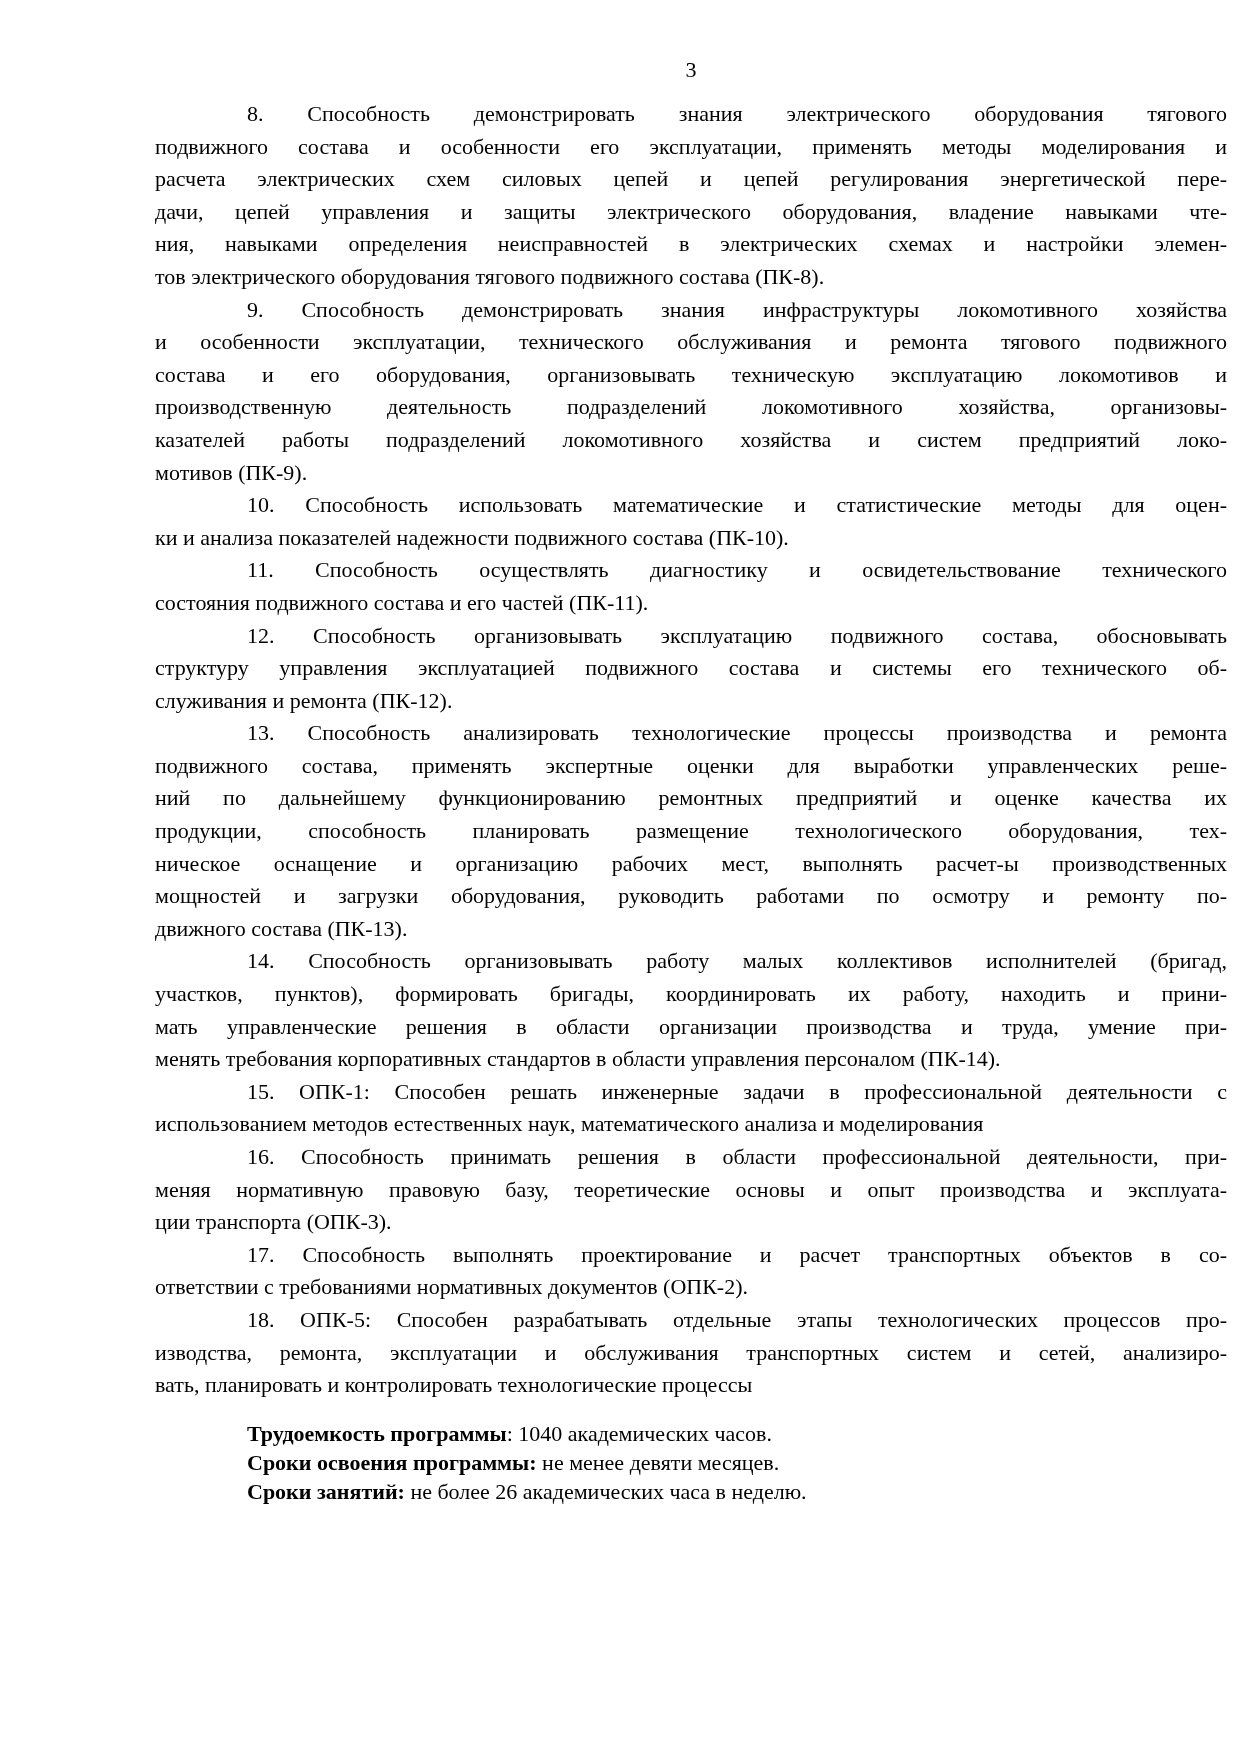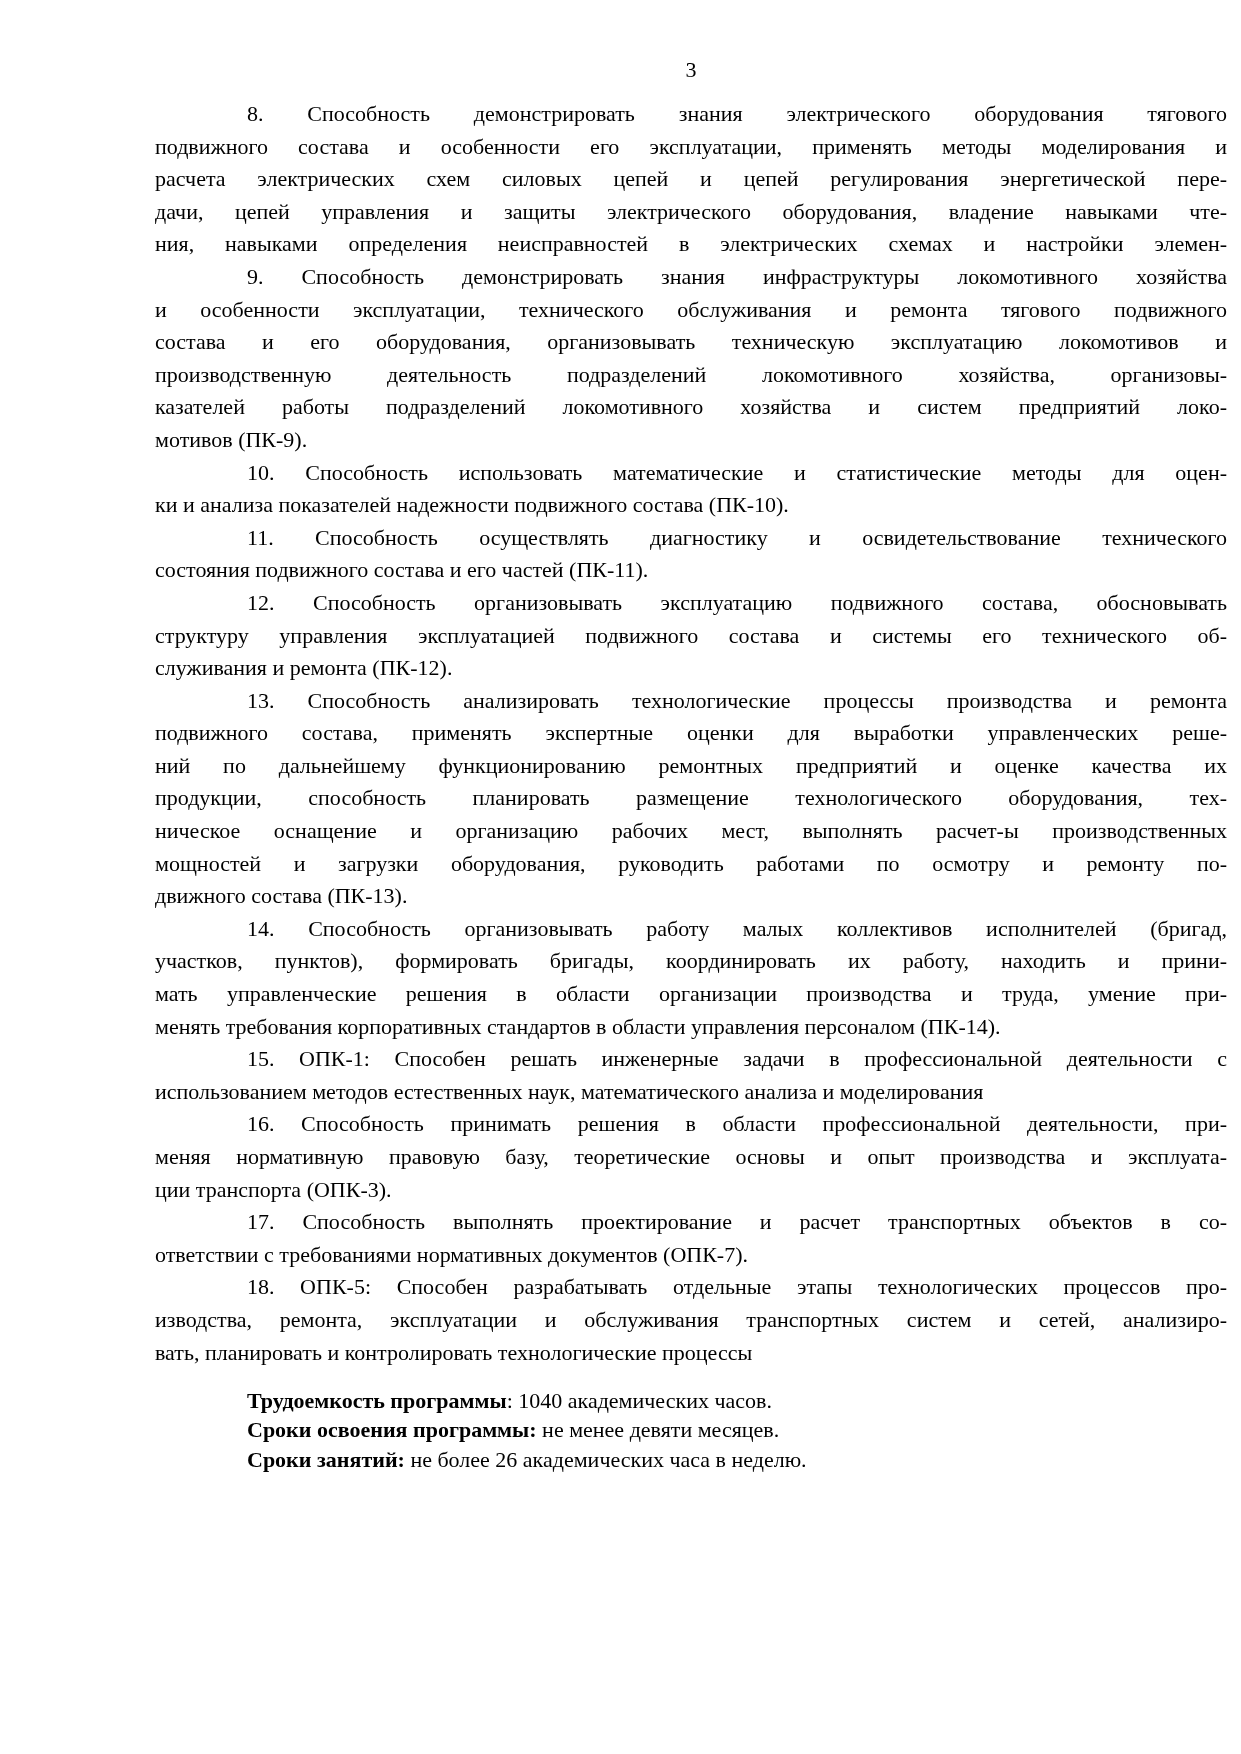--- a/index.html
+++ b/index.html
@@ -55,20 +55,21 @@
 <div class="page">
   <div class="page-number">3</div>
 
   <div class="body-text" id="paragraphs">
       <div class="para">
         <div class="line first">8. Способность демонстрировать знания электрического оборудования тягового</div>
         <div class="line">подвижного состава и особенности его эксплуатации, применять методы моделирования и</div>
         <div class="line">расчета электрических схем силовых цепей и цепей регулирования энергетической пере-</div>
         <div class="line">дачи, цепей управления и защиты электрического оборудования, владение навыками чте-</div>
         <div class="line">ния, навыками определения неисправностей в электрических схемах и настройки элемен-</div>
+        <div class="line last">тов электрического оборудования тягового подвижного состава (ПК-8).</div>
       </div>
       <div class="para">
         <div class="line first">9. Способность демонстрировать знания инфраструктуры локомотивного хозяйства</div>
         <div class="line">и особенности эксплуатации, технического обслуживания и ремонта тягового подвижного</div>
         <div class="line">состава и его оборудования, организовывать техническую эксплуатацию локомотивов и</div>
         <div class="line">производственную деятельность подразделений локомотивного хозяйства, организовы-</div>
         <div class="line">казателей работы подразделений локомотивного хозяйства и систем предприятий локо-</div>
         <div class="line last">мотивов (ПК-9).</div>
       </div>
       <div class="para">
@@ -103,21 +104,21 @@
         <div class="line first">15. ОПК-1: Способен решать инженерные задачи в профессиональной деятельности с</div>
         <div class="line last">использованием методов естественных наук, математического анализа и моделирования</div>
       </div>
       <div class="para">
         <div class="line first">16. Способность  принимать решения в области профессиональной деятельности, при-</div>
         <div class="line">меняя нормативную правовую базу, теоретические основы и опыт производства и эксплуата-</div>
         <div class="line last">ции транспорта (ОПК-3).</div>
       </div>
       <div class="para">
         <div class="line first">17. Способность выполнять проектирование и расчет транспортных объектов в со-</div>
-        <div class="line last">ответствии с требованиями нормативных документов (ОПК-7).</div>
+        <div class="line last">ответствии с требованиями нормативных документов (ОПК-2).</div>
       </div>
       <div class="para">
         <div class="line first">18. ОПК-5: Способен разрабатывать отдельные этапы технологических процессов про-</div>
         <div class="line">изводства, ремонта, эксплуатации и обслуживания транспортных систем и сетей, анализиро-</div>
         <div class="line last">вать, планировать и контролировать технологические процессы</div>
       </div>
     </div>
 
   <div class="details-block" id="details">
       <div class="para">

